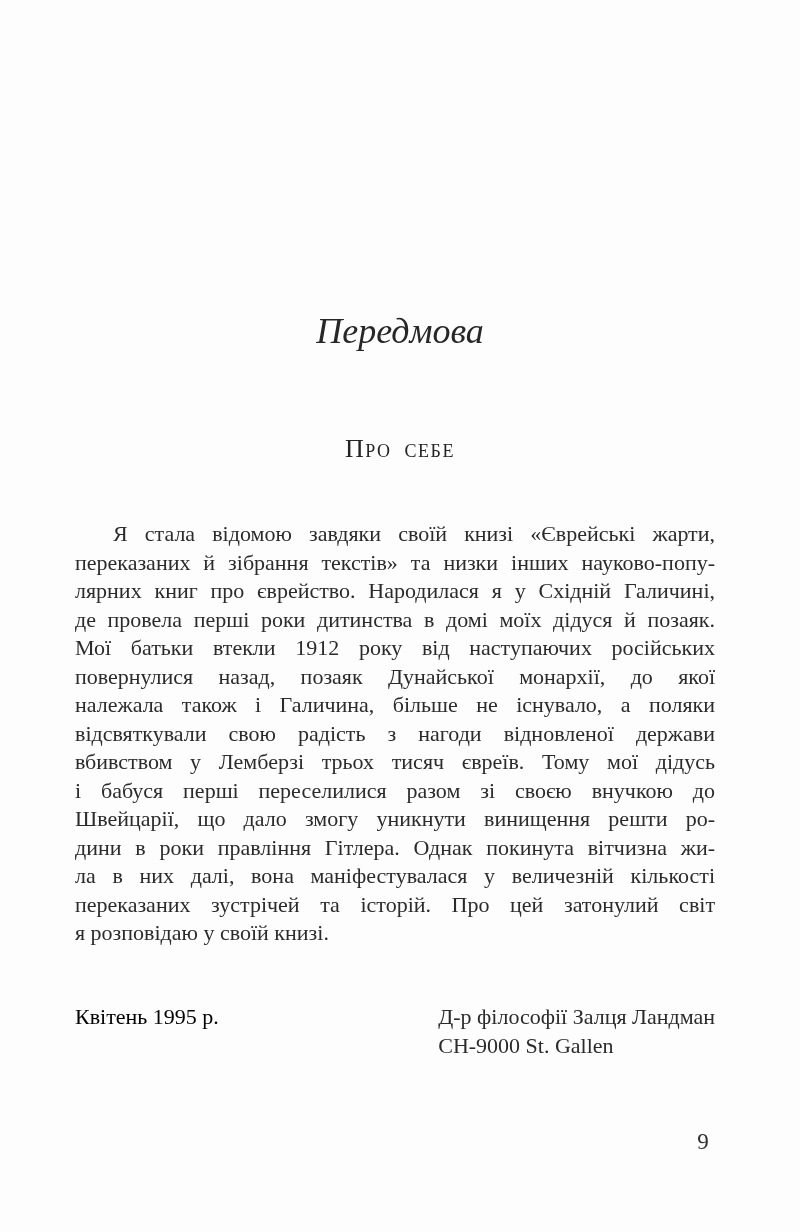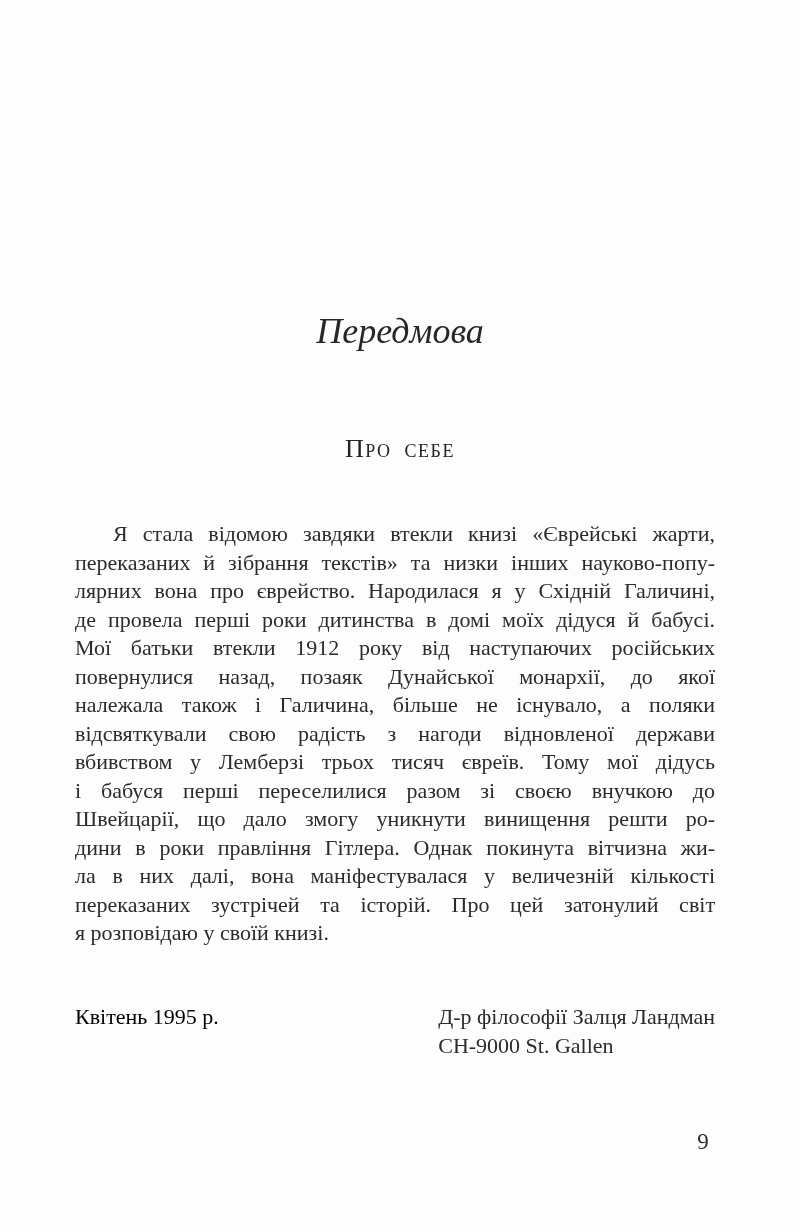--- a/index.html
+++ b/index.html
@@ -97,24 +97,24 @@
 </head>
 <body>
 
 <div class="page">
 
   <div class="chapter-title">Передмова</div>
 
   <div class="section-heading">Про себе</div>
 
   <div class="body-block">
-      <div class="body-line">Я стала відомою завдяки втекли книзі «Єврейські жарти,</div>
+      <div class="body-line">Я стала відомою завдяки своїй книзі «Єврейські жарти,</div>
       <div class="body-line">переказаних й зібрання текстів» та низки інших науково-попу-</div>
-      <div class="body-line">лярних вона про єврейство. Народилася я у Східній Галичині,</div>
-      <div class="body-line">де провела перші роки дитинства в домі моїх дідуся й бабусі.</div>
+      <div class="body-line">лярних книг про єврейство. Народилася я у Східній Галичині,</div>
+      <div class="body-line">де провела перші роки дитинства в домі моїх дідуся й позаяк.</div>
       <div class="body-line">Мої батьки втекли 1912 року від наступаючих російських</div>
       <div class="body-line">повернулися назад, позаяк Дунайської монархії, до якої</div>
       <div class="body-line">належала також і Галичина, більше не існувало, а поляки</div>
       <div class="body-line">відсвяткували свою радість з нагоди відновленої держави</div>
       <div class="body-line">вбивством у Лемберзі трьох тисяч євреїв. Тому мої дідусь</div>
       <div class="body-line">і бабуся перші переселилися разом зі своєю внучкою до</div>
       <div class="body-line">Швейцарії, що дало змогу уникнути винищення решти ро-</div>
       <div class="body-line">дини в роки правління Гітлера. Однак покинута вітчизна жи-</div>
       <div class="body-line">ла в них далі, вона маніфестувалася у величезній кількості</div>
       <div class="body-line">переказаних зустрічей та історій. Про цей затонулий світ</div>

